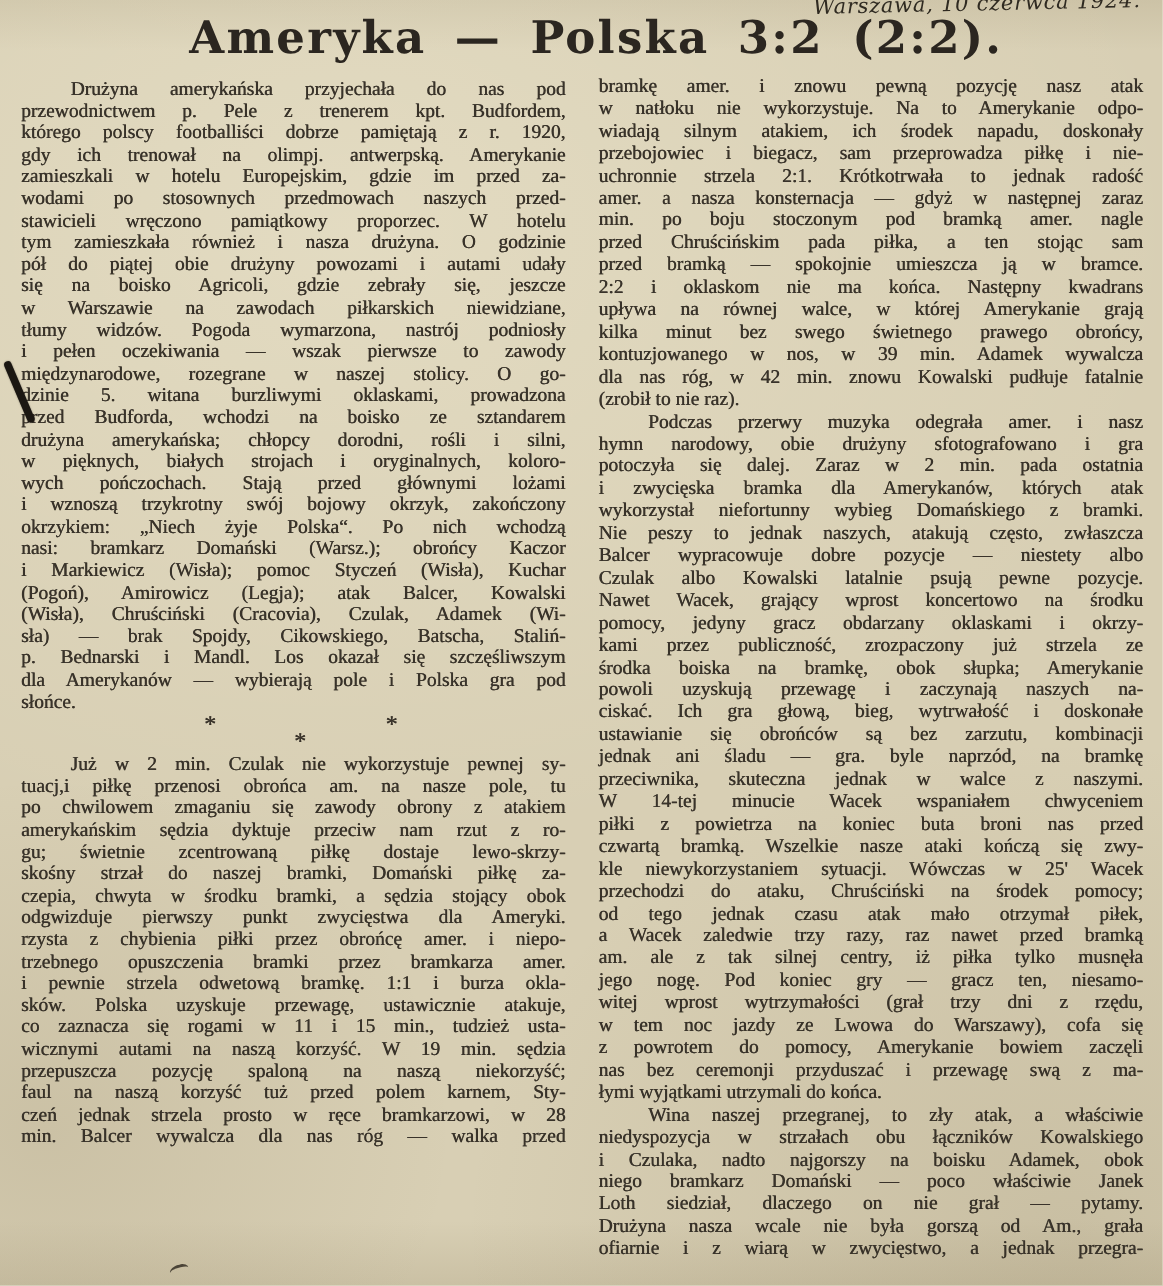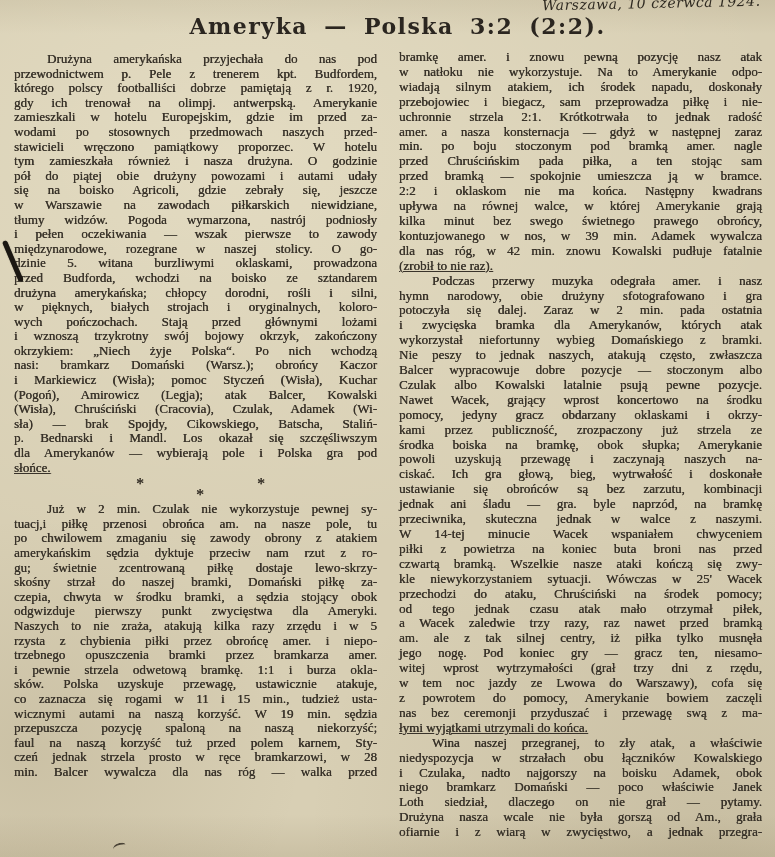--- a/index.html
+++ b/index.html
@@ -23,36 +23,36 @@
     font-style:italic;font-size:14px;color:#2f2a21;
     transform:rotate(-1.2deg);
     letter-spacing:.5px;
   }
 
   .title{
     position:absolute;left:0;right:0;top:8px;margin:0;
     padding-left:20px;
     text-align:center;
     font-family:"DejaVu Serif",serif;
-    font-weight:bold;font-size:22px;line-height:36px;
+    font-weight:bold;font-size:30px;line-height:36px;
     letter-spacing:1.5px;word-spacing:7px;
     color:#2b2620;
   }
 
   .col{position:absolute;font-size:13px;}
   .col-left{left:14px;top:52px;width:363px;line-height:14.6px;}
   .col-right{left:399px;top:50px;width:363px;line-height:14.9px;}
 
   .tl{
     text-align:justify;text-align-last:justify;
     white-space:normal;
     text-shadow:0.3px 0 0 currentColor; 
   }
   .tl.first{padding-left:33px;}
-  .tl.last{text-align-last:left;text-decoration:underline;}
+  .tl.last{text-align-last:left;}
 
   .sep{position:relative;height:27px;}
   .sep .ast{
     position:absolute;font-size:16px;line-height:16px;color:#39332a;
     text-shadow:0.3px 0 0 currentColor;
   }
   .sep .ast:nth-child(1){left:122px;top:1px;}
   .sep .ast:nth-child(2){left:243px;top:1px;}
   .sep .ast:nth-child(3){left:182px;top:12px;}
 
@@ -110,21 +110,20 @@
         <span class="ast">*</span>
       </div>
       <div class="tl first">Już w 2 min. Czulak nie wykorzystuje pewnej sy-</div>
       <div class="tl">tuacj,i piłkę przenosi obrońca am. na nasze pole, tu</div>
       <div class="tl">po chwilowem zmaganiu się zawody obrony z atakiem</div>
       <div class="tl">amerykańskim sędzia dyktuje przeciw nam rzut z ro-</div>
       <div class="tl">gu; świetnie zcentrowaną piłkę dostaje lewo-skrzy-</div>
       <div class="tl">skośny strzał do naszej bramki, Domański piłkę za-</div>
       <div class="tl">czepia, chwyta w środku bramki, a sędzia stojący obok</div>
       <div class="tl">odgwizduje pierwszy punkt zwycięstwa dla Ameryki.</div>
-      <div class="tl">Naszych to nie zraża, atakują kilka razy zrzędu i w 5</div>
       <div class="tl">rzysta z chybienia piłki przez obrońcę amer. i niepo-</div>
       <div class="tl">trzebnego opuszczenia bramki przez bramkarza amer.</div>
       <div class="tl">i pewnie strzela odwetową bramkę. 1:1 i burza okla-</div>
       <div class="tl">sków. Polska uzyskuje przewagę, ustawicznie atakuje,</div>
       <div class="tl">co zaznacza się rogami w 11 i 15 min., tudzież usta-</div>
       <div class="tl">wicznymi autami na naszą korzyść. W 19 min. sędzia</div>
       <div class="tl">przepuszcza pozycję spaloną na naszą niekorzyść;</div>
       <div class="tl">faul na naszą korzyść tuż przed polem karnem, Sty-</div>
       <div class="tl">czeń jednak strzela prosto w ręce bramkarzowi, w 28</div>
       <div class="tl">min. Balcer wywalcza dla nas róg — walka przed</div>
@@ -144,21 +143,21 @@
       <div class="tl">kilka minut bez swego świetnego prawego obrońcy,</div>
       <div class="tl">kontuzjowanego w nos, w 39 min. Adamek wywalcza</div>
       <div class="tl">dla nas róg, w 42 min. znowu Kowalski pudłuje fatalnie</div>
       <div class="tl last">(zrobił to nie raz).</div>
       <div class="tl first">Podczas przerwy muzyka odegrała amer. i nasz</div>
       <div class="tl">hymn narodowy, obie drużyny sfotografowano i gra</div>
       <div class="tl">potoczyła się dalej. Zaraz w 2 min. pada ostatnia</div>
       <div class="tl">i zwycięska bramka dla Amerykanów, których atak</div>
       <div class="tl">wykorzystał niefortunny wybieg Domańskiego z bramki.</div>
       <div class="tl">Nie peszy to jednak naszych, atakują często, zwłaszcza</div>
-      <div class="tl">Balcer wypracowuje dobre pozycje — stoczonym albo</div>
+      <div class="tl">Balcer wypracowuje dobre pozycje — niestety albo</div>
       <div class="tl">Czulak albo Kowalski latalnie psują pewne pozycje.</div>
       <div class="tl">Nawet Wacek, grający wprost koncertowo na środku</div>
       <div class="tl">pomocy, jedyny gracz obdarzany oklaskami i okrzy-</div>
       <div class="tl">kami przez publiczność, zrozpaczony już strzela ze</div>
       <div class="tl">środka boiska na bramkę, obok słupka; Amerykanie</div>
       <div class="tl">powoli uzyskują przewagę i zaczynają naszych na-</div>
       <div class="tl">ciskać. Ich gra głową, bieg, wytrwałość i doskonałe</div>
       <div class="tl">ustawianie się obrońców są bez zarzutu, kombinacji</div>
       <div class="tl">jednak ani śladu — gra. byle naprzód, na bramkę</div>
       <div class="tl">przeciwnika, skuteczna jednak w walce z naszymi.</div>

